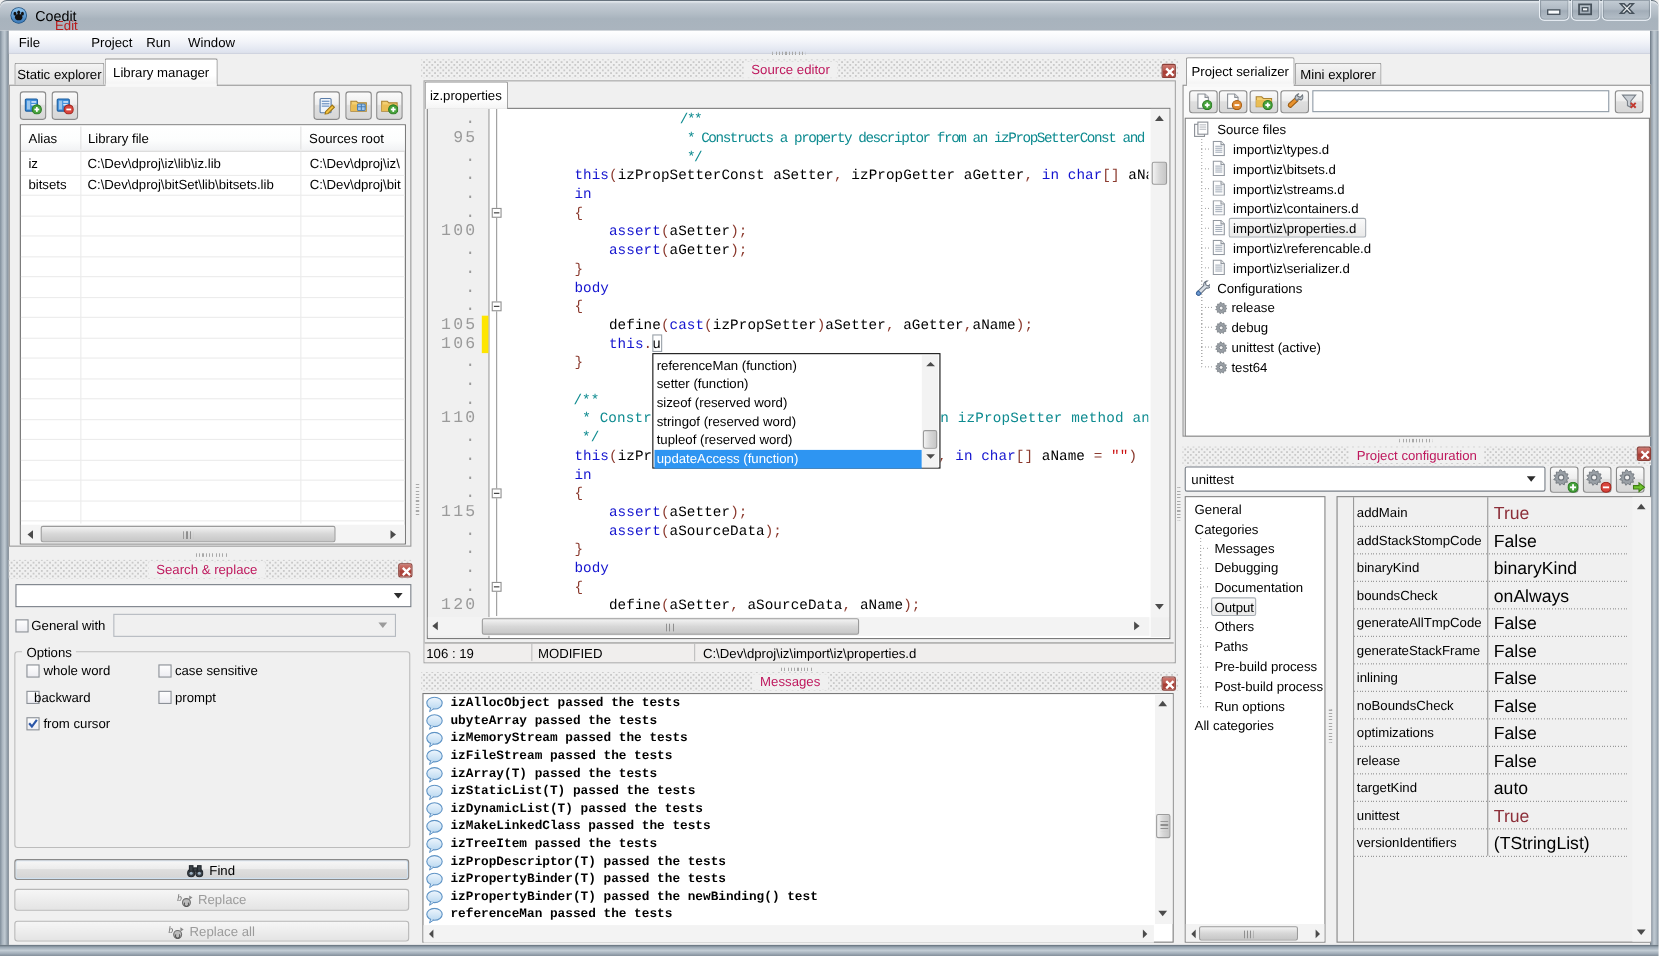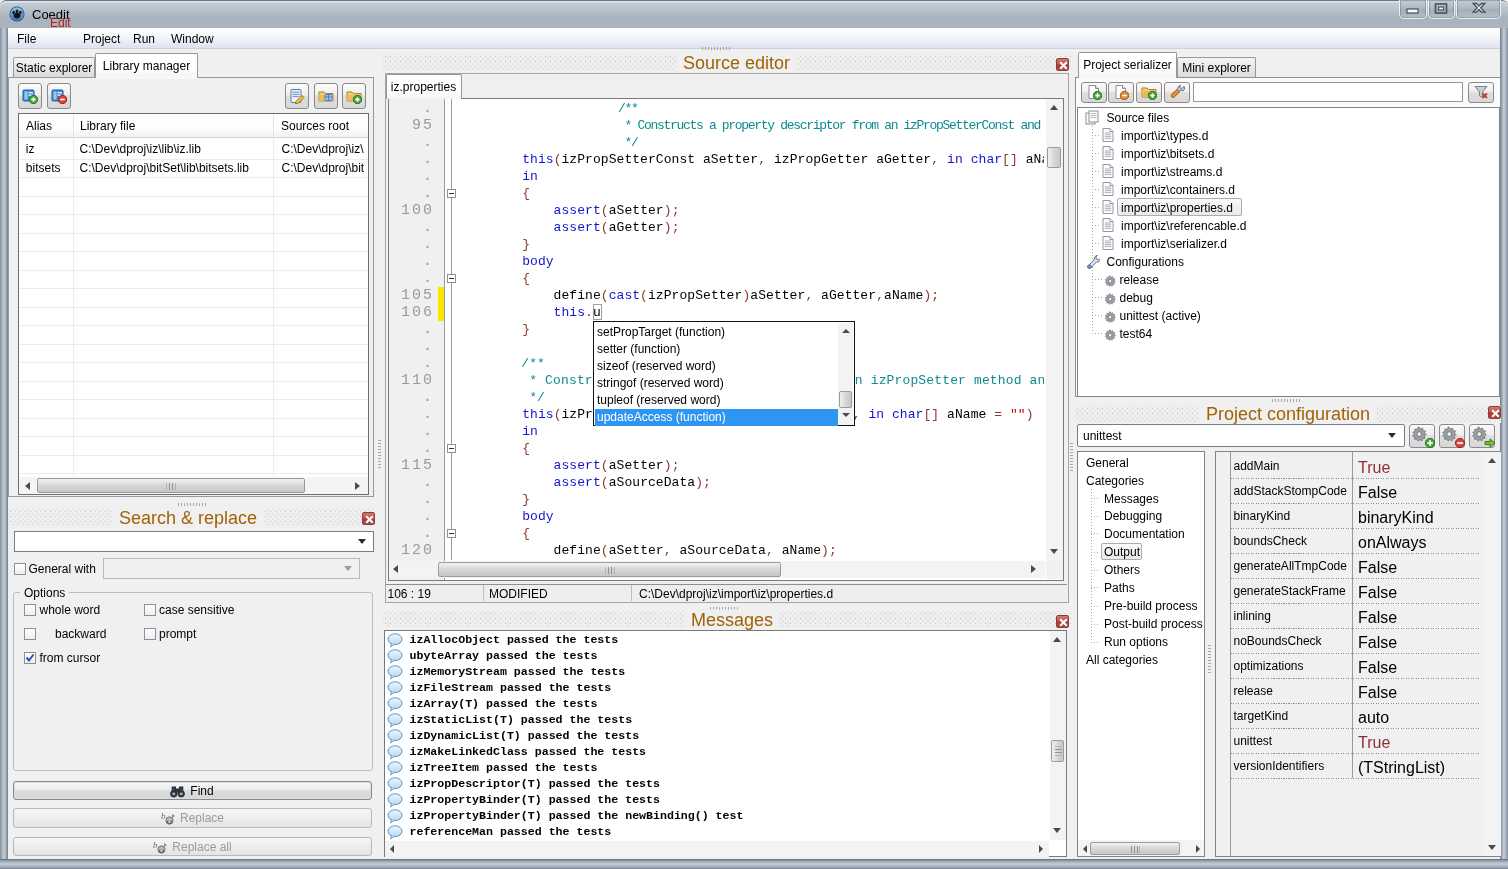--- a/index.html
+++ b/index.html
@@ -1,19 +1,19 @@
 <!DOCTYPE html>
 <html><head><meta charset="utf-8"><style>
 *{margin:0;padding:0;box-sizing:border-box}
 html,body{width:1508px;height:869px;overflow:hidden}
 body{font-family:"Liberation Sans",sans-serif;background:#fff}
 #pg{position:relative;width:1508px;height:869px;background:#f0f0f0;overflow:hidden}
 .abs{position:absolute}
 .dots{background-image:radial-gradient(circle,#c9c9c9 0.75px,rgba(0,0,0,0) 1.05px),radial-gradient(circle,#c9c9c9 0.75px,rgba(0,0,0,0) 1.05px);background-size:5px 5px;background-position:0 0,2.5px 2.5px;background-color:#f0f0f0}
-.hdrtxt{position:absolute;top:50%;transform:translateY(-50%);background:#f0f0f0;padding:0 7px;font-size:18px;color:#a16207;white-space:nowrap}
+.hdrtxt{position:absolute;top:50%;transform:translateY(-50%);background:#f0f0f0;padding:0 7px;font-size:12px;color:#be185d;white-space:nowrap}
 .xbtn{position:absolute;width:13px;height:13px;border:1px solid #8a3e37;border-radius:2px;background:linear-gradient(180deg,#cf7a72 0%,#b9564d 45%,#a83c34 55%,#b04a41 100%)}
 .xbtn svg{position:absolute;left:2px;top:2px}
 .tab{position:absolute;font-size:12px;color:#000;border:1px solid #979797;border-bottom:none;border-radius:2px 2px 0 0;text-align:center}
 .tab.on{background:#fdfdfd;z-index:3}
 .tab.off{background:linear-gradient(180deg,#f4f4f4,#dcdcdc);z-index:1}
 .tbtn{position:absolute;border:1px solid #8a8a8a;border-radius:3px;background:linear-gradient(180deg,#fbfbfb 0%,#eeeeee 45%,#dfdfdf 50%,#d7d7d7 100%)}
 .tbtn .icw{position:absolute;left:50%;top:50%;transform:translate(-50%,-50%);line-height:0}
 .cb{position:absolute;width:12px;height:12px;border:1px solid #8b9097;background:linear-gradient(180deg,#fefefe,#ededf2)}
 .lbl{position:absolute;font-size:12px;color:#000;white-space:nowrap}
 .btnbig{position:absolute;border:1px solid #8a8a8a;border-radius:3px;background:linear-gradient(180deg,#f8f8f8 0%,#ececec 45%,#dedede 50%,#d4d4d4 100%);font-size:12px;text-align:center}
@@ -190,21 +190,21 @@
 <div class="lbl" style="left:28.5px;top:562px">General with</div>
 <div class="abs" style="left:103px;top:558px;width:256.5px;height:21px;background:#f0f0f0;border:1px solid #b4b9bf"></div>
 <div class="arr" style="left:344px;top:566px;border-left:4.5px solid transparent;border-right:4.5px solid transparent;border-top:5px solid #9b9b9b"></div>
 <div class="abs" style="left:12.5px;top:592px;width:360.5px;height:179px;border:1px solid #bcbcbc;border-radius:3px"></div>
 <div class="lbl" style="left:20px;top:586px;background:#f0f0f0;padding:0 4px">Options</div>
 <div class="cb" style="left:24px;top:604px"></div>
     <div class="lbl" style="left:39.5px;top:603px">whole word</div>
 <div class="cb" style="left:143.6px;top:604px"></div>
     <div class="lbl" style="left:159px;top:603px">case sensitive</div>
 <div class="cb" style="left:24px;top:628px"></div>
-    <div class="lbl" style="left:55px;top:627px">backward</div>
+    <div class="lbl" style="left:31px;top:627px">backward</div>
 <div class="cb" style="left:143.6px;top:628px"></div>
     <div class="lbl" style="left:159px;top:627px">prompt</div>
 <div class="cb" style="left:24px;top:652px">
       <svg width="12" height="12" viewBox="0 0 12 12" style="position:absolute;left:-1px;top:-1px">
         <path d="M2.5 5.5 L5 8.5 L9.5 2.5" stroke="#2b56a8" stroke-width="2" fill="none"></path>
       </svg>
     </div>
     <div class="lbl" style="left:39.5px;top:651px">from cursor</div>
 <div class="btnbig" style="left:12.5px;top:780.5px;width:359px;height:19px;line-height:18px;box-shadow:0 0 0 1px #cfe0ef inset"><span style="position:relative;top:1px;margin-right:5px;display:inline-block;vertical-align:-2px"><svg width="15" height="13" viewBox="0 0 15 13">
           <g fill="#3c4248" stroke="#23282d">
@@ -429,21 +429,21 @@
 <div class="arr" style="left:1050px;top:549px;border-left:4.5px solid transparent;border-right:4.5px solid transparent;border-top:5px solid #4b4b4b"></div>
 <div class="sbthumbv" style="left:1047px;top:147px;width:14px;height:21px"></div>
 <div class="abs" style="left:1045.5px;top:560.5px;width:17.5px;height:18px;background:#f0f0f0"></div>
 <div class="abs" style="left:389px;top:560.5px;width:656px;height:17.5px;background:#f3f3f3"></div>
 <div class="arr" style="left:393px;top:565px;border-top:4.5px solid transparent;border-bottom:4.5px solid transparent;border-right:5px solid #4b4b4b"></div>
 <div class="arr" style="left:1031px;top:565px;border-top:4.5px solid transparent;border-bottom:4.5px solid transparent;border-left:5px solid #4b4b4b"></div>
 <div class="sbthumbh" style="left:438px;top:562px;width:343px;height:14.5px">
       <div style="position:absolute;left:50%;top:3.5px;transform:translateX(-50%);width:9px;height:7px;background-image:repeating-linear-gradient(90deg,#8f8f8f 0 1px,rgba(0,0,0,0) 1px 3px)"></div>
     </div>
 <div class="abs" style="left:593px;top:321px;width:261.5px;height:105px;background:#fff;border:1.5px solid #111;z-index:9"></div>
-<div class="lbl" style="left:597px;top:325.0px;z-index:11">setPropTarget (function)</div>
+<div class="lbl" style="left:597px;top:325.0px;z-index:11">referenceMan (function)</div>
 <div class="lbl" style="left:597px;top:342.0px;z-index:11">setter (function)</div>
 <div class="lbl" style="left:597px;top:359.0px;z-index:11">sizeof (reserved word)</div>
 <div class="lbl" style="left:597px;top:376.0px;z-index:11">stringof (reserved word)</div>
 <div class="lbl" style="left:597px;top:393.0px;z-index:11">tupleof (reserved word)</div>
 <div class="abs" style="left:595px;top:408.5px;width:243px;height:17px;background:#2e95f2;z-index:10"></div>
 <div class="lbl" style="left:597px;top:410.0px;color:#fff;z-index:11">updateAccess (function)</div>
 <div class="abs" style="left:837.5px;top:322.5px;width:15.5px;height:102px;background:#f3f3f3;z-index:11"></div>
 <div class="arr" style="left:842px;top:329px;border-left:4px solid transparent;border-right:4px solid transparent;border-bottom:4.5px solid #4b4b4b;z-index:12"></div>
 <div class="arr" style="left:842px;top:413px;border-left:4px solid transparent;border-right:4px solid transparent;border-top:4.5px solid #4b4b4b;z-index:12"></div>
 <div class="sbthumbv" style="left:839px;top:391px;width:12.5px;height:17px;z-index:12"></div>

